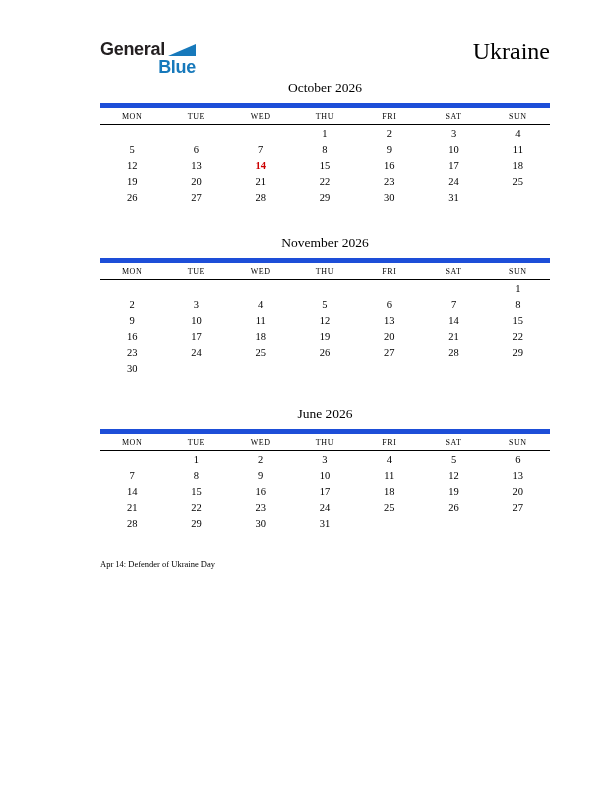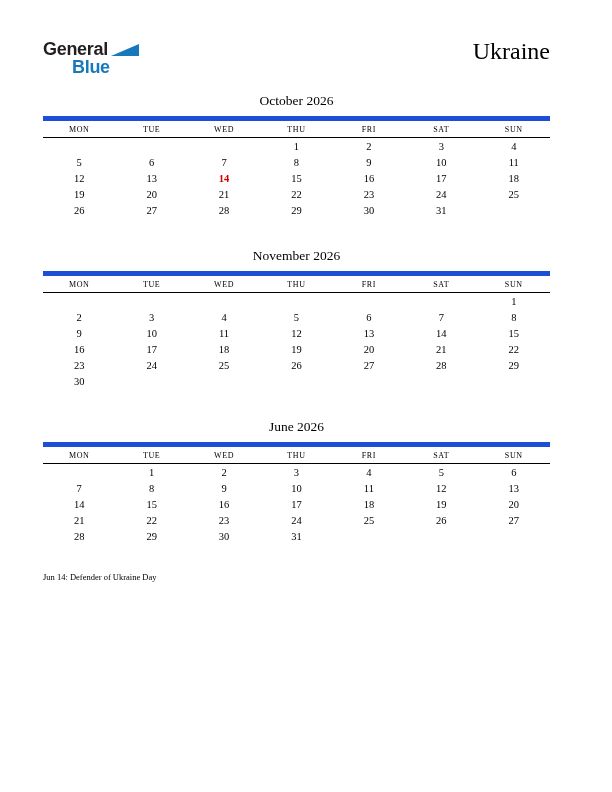--- a/index.html
+++ b/index.html
@@ -4,34 +4,34 @@
 <style>
   * { margin: 0; padding: 0; box-sizing: border-box; }
   html, body { background: #ffffff; }
   body {
     width: 612px; height: 792px; margin: 0 auto;
     font-family: "Liberation Serif", serif;
     color: #000;
     position: relative;
     overflow: hidden;
   }
-  .page { padding: 40px 62px 0 43px; }
+  .page { padding: 40px 62px 0 100px; }
 
   
   .top { display: flex; justify-content: space-between; align-items: flex-start; }
   .logo { font-family: "Liberation Sans", sans-serif; font-weight: bold; font-size: 18px; line-height: 1; }
   .logo-row1 { display: flex; align-items: flex-end; }
   .logo-general { color: #231f20; letter-spacing: -0.3px; }
   .logo-flag { margin-left: 3px; margin-bottom: 1px; }
   .logo-flag polygon { fill: var(--brand, #1779bb); }
-  .logo-blue { color: var(--brand, #1779bb); margin-left: 29px; margin-top: 0px; letter-spacing: -0.3px; }
+  .logo-blue { color: var(--brand, #1779bb); margin-left: 29px; margin-top: 0px; letter-spacing: -0.3px; text-align: right; }
   .doc-title { text-align: right; font-size: 24px; line-height: 1.25; margin-top: -4px; }
 
   
-  .months { margin-top: 17px; font-family: Liberation Serif, serif; }
+  .months { margin-top: 4px; font-family: Liberation Serif, serif; }
   .month { margin-top: 30px; }
   .month:first-child { margin-top: 0; }
   .month-name { font-size: 13.5px; font-weight: normal; text-align: center; margin-bottom: 7px; }
   table { width: 100%; border-collapse: collapse; table-layout: fixed; }
   thead th {
     font-size: 8px; font-weight: normal; letter-spacing: 0.6px;
     padding: 4px 0 3px;
     border-top: 5px solid #1d4ed8; border-bottom: 1px solid #000;
     text-align: center;
   }
@@ -259,17 +259,17 @@
               <td>30</td>
               <td>31</td>
               <td></td>
               <td></td>
               <td></td>
             </tr>
           </tbody>
       </table>
     </section>
 
-    <p class="footnote">Jun 14: Defender of Ukraine Day</p>
+    <p class="footnote">Apr 14: Defender of Ukraine Day</p>
 
   </main>
 
 </div>
 
 </body></html>

